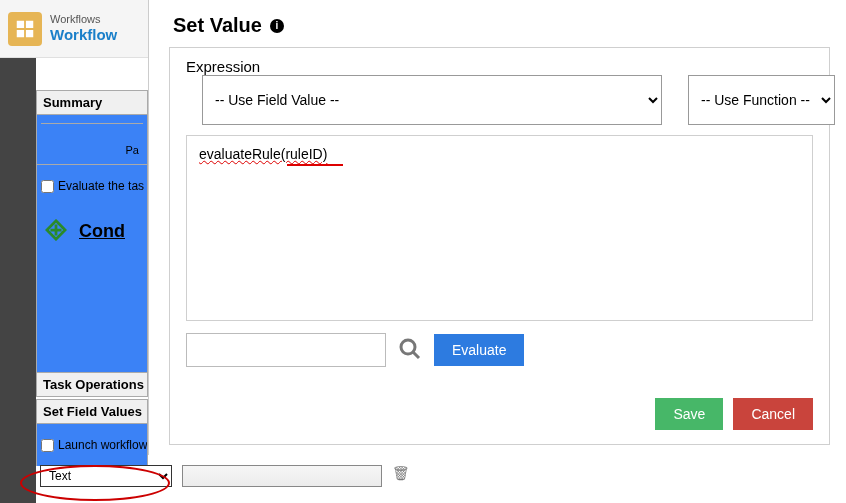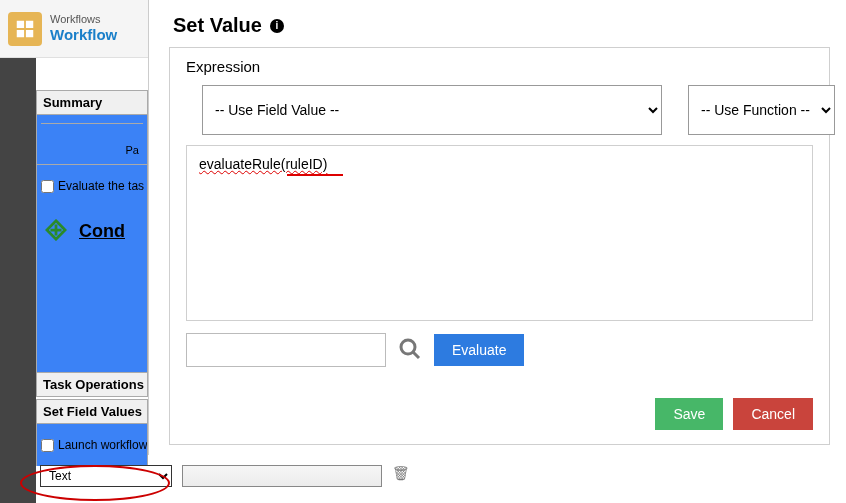--- a/index.html
+++ b/index.html
@@ -24,21 +24,21 @@
 .cond-row { display: flex; align-items: center; gap: 12px; padding: 20px 4px; text-decoration: underline; }
 .cond-icon svg { stroke: #2a8a2a; stroke-width: 3; fill: none; }
 .cond-label { font-weight: bold; font-size: 18px; }
 .spacer-mid { height: 100px; }
 
 .modal { position: absolute; left: 148px; top: 0; right: 0; bottom: 48px; background: #fff; border-left: 1px solid #ccc; padding: 14px 16px 10px 20px; display: flex; flex-direction: column; }
 .modal-title-row { display: flex; align-items: center; gap: 8px; margin-bottom: 10px; padding-left: 4px; }
 .modal-title { font-weight: bold; font-size: 20px; }
 .info-icon { width: 14px; height: 14px; border-radius: 50%; background: #000; color: #fff; font-size: 10px; font-weight: bold; display: inline-flex; align-items: center; justify-content: center; }
 .modal-inner { border: 1px solid #cfcfcf; flex: 1; padding: 10px 16px 14px 16px; display: flex; flex-direction: column; }
-.expr-label { font-size: 15px; margin-bottom: 10px; }
+.expr-label { font-size: 15px; }
 .select-row { display: flex; gap: 10px; margin-bottom: 10px; }
 .sel { border: 1px solid #999; padding: 6px 8px; font-size: 14px; background: #fff; height: 50px; margin-left: 16px; }
 .sel-field { flex: 0 0 460px; }
 .sel-fn { flex: 1; }
 .editor-area { border: 1px solid #cfcfcf; flex: 1; padding: 10px 12px; font-size: 14px; position: relative; }
 .expr-text { font-family: Arial, sans-serif; }
 .expr-text .u { text-decoration: underline; text-decoration-style: wavy; text-decoration-color: #d00; text-decoration-thickness: 1px; }
 .red-underline { position: absolute; width: 56px; height: 2px; border-bottom: 2px solid #d00; top: 28px; left: 100px; }
 .eval-row { display: flex; align-items: center; gap: 10px; margin-top: 12px; }
 .eval-input { border: 1px solid #bbb; height: 34px; width: 200px; padding: 0 8px; }

